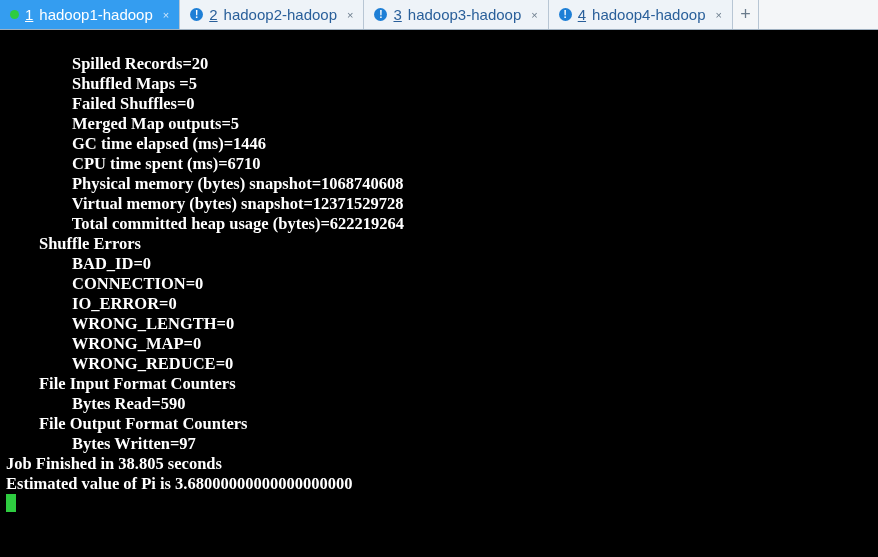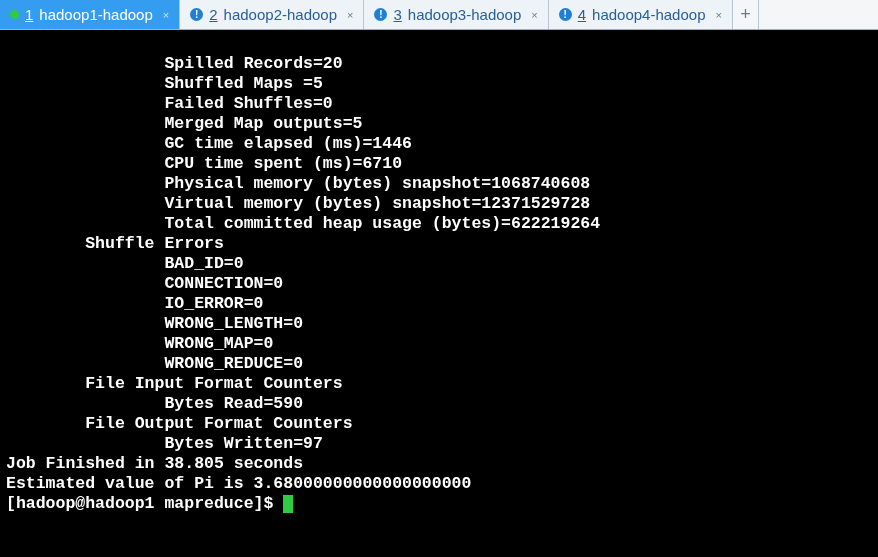--- a/index.html
+++ b/index.html
@@ -25,21 +25,21 @@
   .tab-num { text-decoration: underline; }
   .tab-close { font-size: 11px; color: #6b7c8c; margin-left: 4px; }
   .tab.active .tab-close { color: #cde6fa; }
   .newtab {
     width: 26px; display: flex; align-items: center; justify-content: center;
     font-size: 18px; color: #6b7c8c; cursor: pointer; background:#f4f6f8;
     border-right: 1px solid #b8c6d4;
   }
   .terminal {
     flex: 1; background: #000; color: #fff;
-    font-family: Liberation Mono, monospace;
+    font-family: Liberation Serif, serif;
     font-size: 16.5px; line-height: 20px; padding: 4px 6px 6px 6px;
     white-space: pre; overflow: hidden; font-weight: bold;
   }
   .cursor {
     display: inline-block; width: 10px; height: 18px; background: #2ecc40;
     vertical-align: -3px;
   }
   .prompt-line { display: flex; align-items: center; }
 </style>
 </head>
@@ -91,13 +91,13 @@
 <span>                IO_ERROR=0</span>
 <span>                WRONG_LENGTH=0</span>
 <span>                WRONG_MAP=0</span>
 <span>                WRONG_REDUCE=0</span>
 <span>        File Input Format Counters </span>
 <span>                Bytes Read=590</span>
 <span>        File Output Format Counters </span>
 <span>                Bytes Written=97</span>
 <span>Job Finished in 38.805 seconds</span>
 <span>Estimated value of Pi is 3.68000000000000000000</span>
-<span class="prompt-line"><span>[hadoop@hadoop1 mapreduce]$ </span><span class="cursor"></span></span></div>
+<span class="prompt-line"><span class="cursor"></span></span></div>
 
 </body></html>

